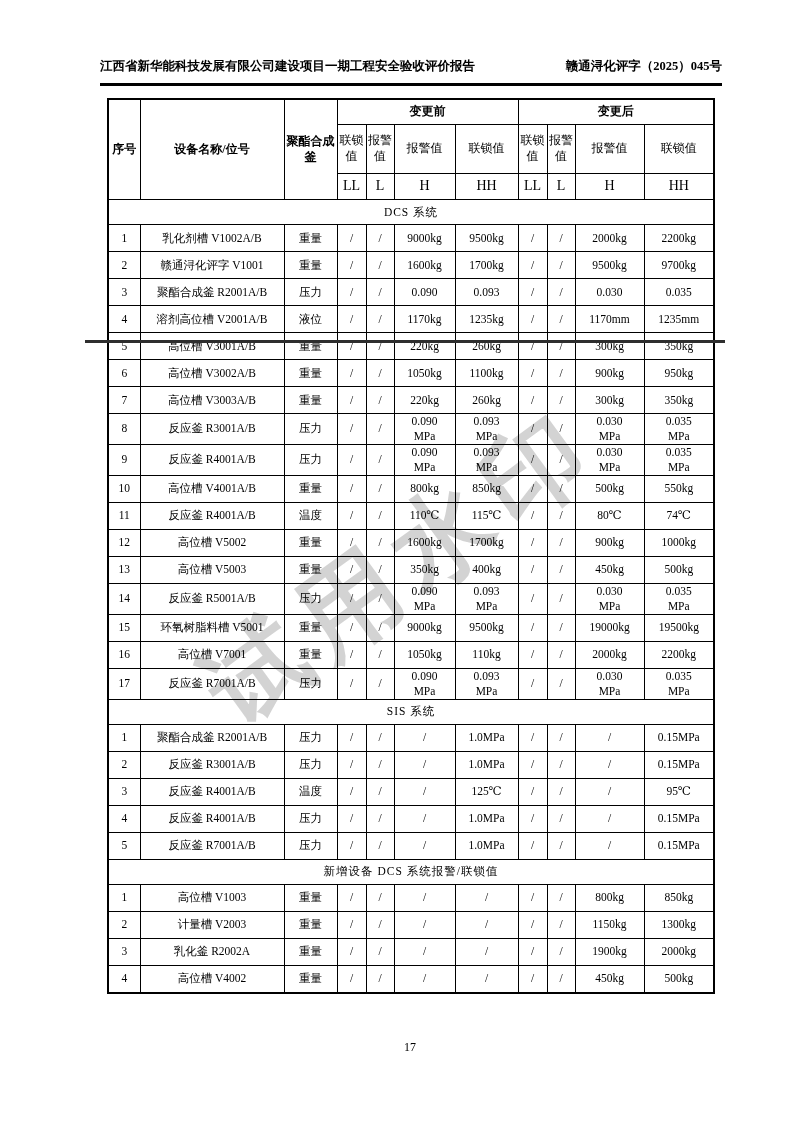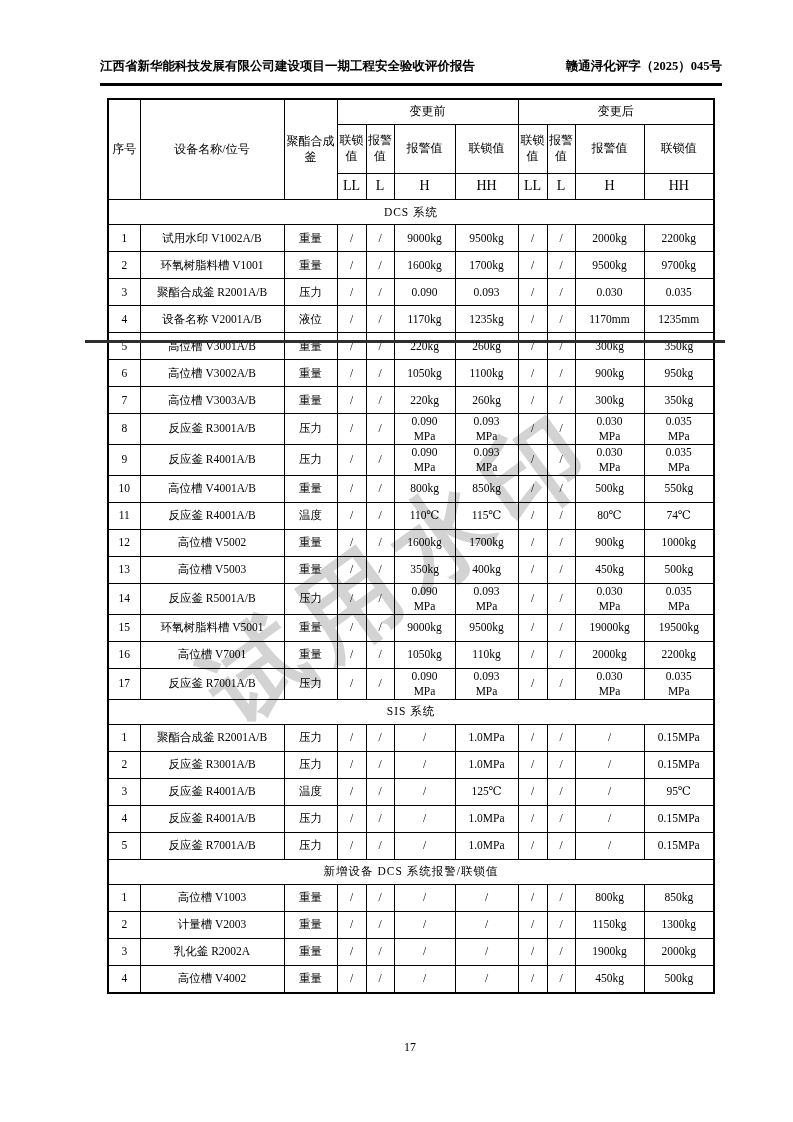--- a/index.html
+++ b/index.html
@@ -28,21 +28,21 @@
     position:absolute; top:98px; left:107px; width:606px;
     border-collapse:collapse; table-layout:fixed;
     background:transparent; z-index:1;
   }
   table.report td {
     border:1px solid #000; padding:0 1px; text-align:center;
     vertical-align:middle; font-size:11.5px; line-height:1.3;
     white-space:pre-line; overflow:hidden;
   }
   table.report { border:2px solid #000; }
-  tr.hdr-r1 td { height:24px; font-size:12px; }
+  tr.hdr-r1 td { height:24px; font-size:12px;font-weight:bold; }
   tr.hdr-r2 td { height:48px; font-size:12px; }
   tr.hdr-r3 td { height:25px; font-size:14px; }
   td.span-head { font-size:12px; }
   td.section-title { height:24px; font-size:12px; letter-spacing:1px;margin-top:36px; }
   tbody td { height:26px; }
   td.c-name { font-size:12px; }
   td.c-mon  { font-size:12px; }
   .page-break-line {
     position:absolute; left:85px; top:340px; width:640px; height:3px;
     background:#2e2e2e; z-index:2;
@@ -105,34 +105,34 @@
       <td>H</td>
       <td>HH</td>
     </tr>
   </thead>
   <tbody>
       <tr>
         <td colspan="11" class="section-title">DCS 系统</td>
       </tr>
       <tr>
         <td>1</td>
-        <td class="c-name">试用水印 V1002A/B</td>
+        <td class="c-name">乳化剂槽 V1002A/B</td>
         <td class="c-mon">重量</td>
         <td>/</td>
         <td>/</td>
         <td>9000kg</td>
         <td>9500kg</td>
         <td>/</td>
         <td>/</td>
         <td>2000kg</td>
         <td>2200kg</td>
       </tr>
       <tr>
         <td>2</td>
-        <td class="c-name">环氧树脂料槽 V1001</td>
+        <td class="c-name">赣通浔化评字 V1001</td>
         <td class="c-mon">重量</td>
         <td>/</td>
         <td>/</td>
         <td>1600kg</td>
         <td>1700kg</td>
         <td>/</td>
         <td>/</td>
         <td>9500kg</td>
         <td>9700kg</td>
       </tr>
@@ -144,21 +144,21 @@
         <td>/</td>
         <td>0.090</td>
         <td>0.093</td>
         <td>/</td>
         <td>/</td>
         <td>0.030</td>
         <td>0.035</td>
       </tr>
       <tr>
         <td>4</td>
-        <td class="c-name">设备名称 V2001A/B</td>
+        <td class="c-name">溶剂高位槽 V2001A/B</td>
         <td class="c-mon">液位</td>
         <td>/</td>
         <td>/</td>
         <td>1170kg</td>
         <td>1235kg</td>
         <td>/</td>
         <td>/</td>
         <td>1170mm</td>
         <td>1235mm</td>
       </tr>

